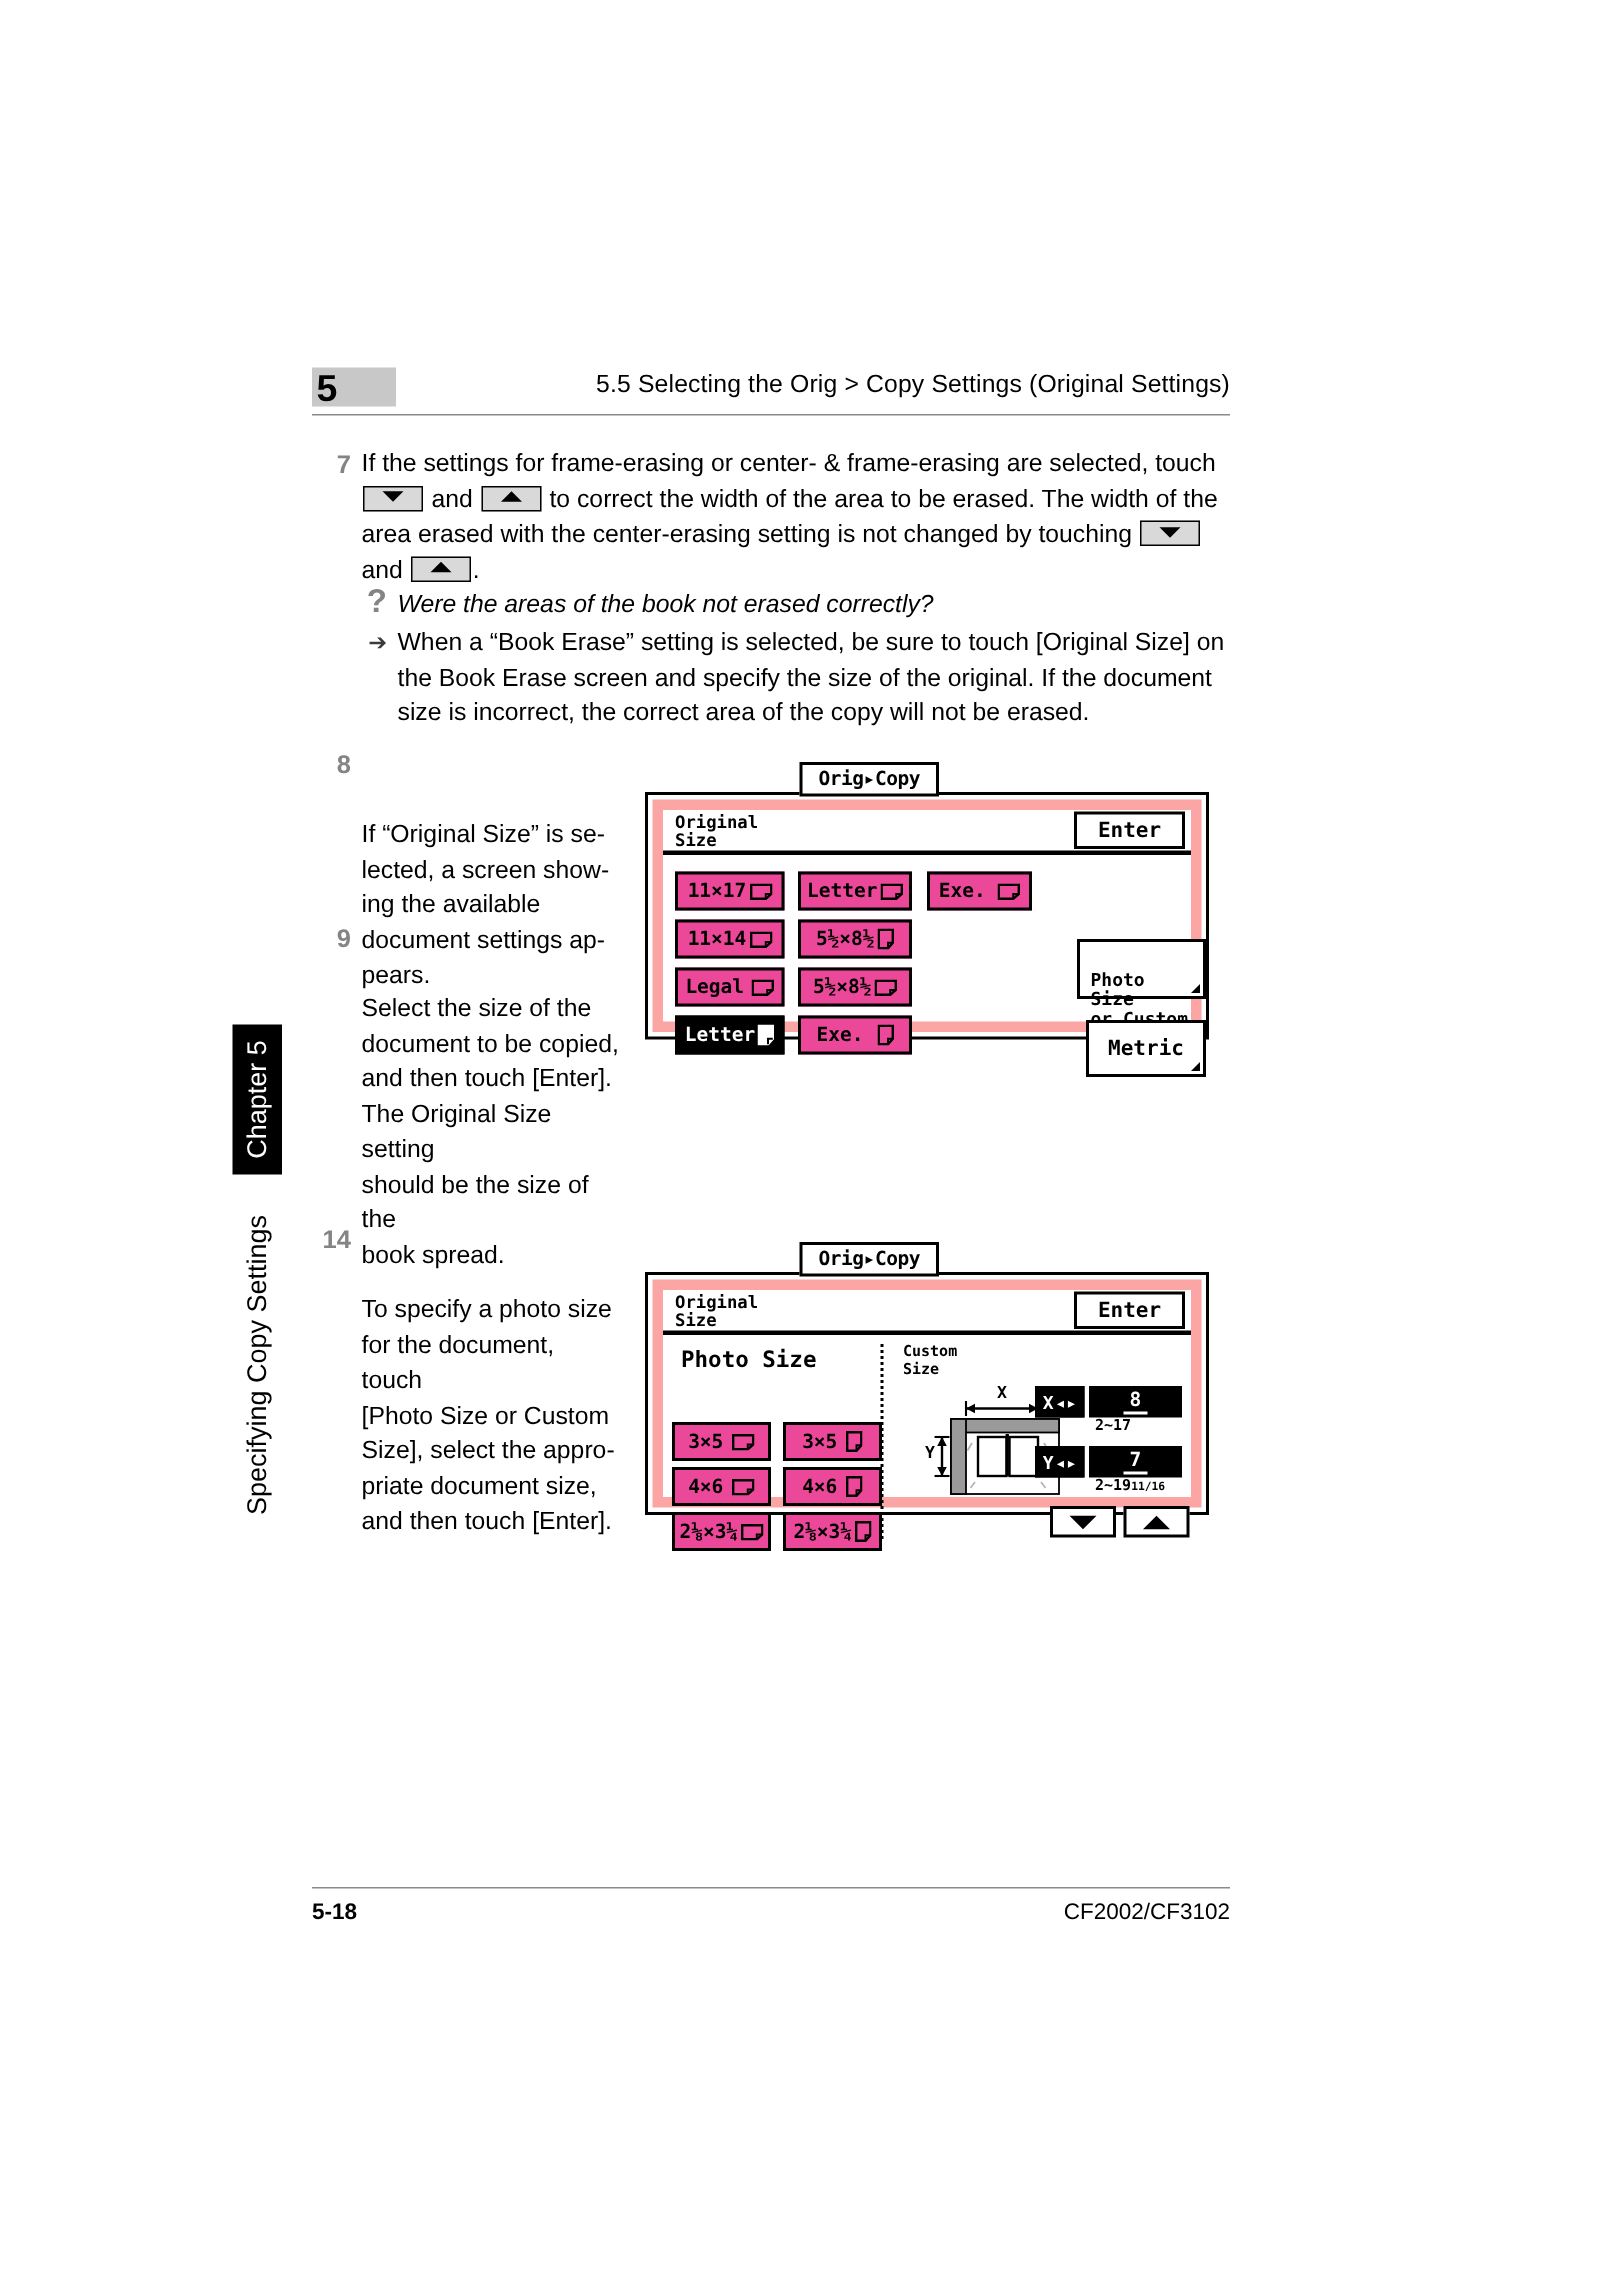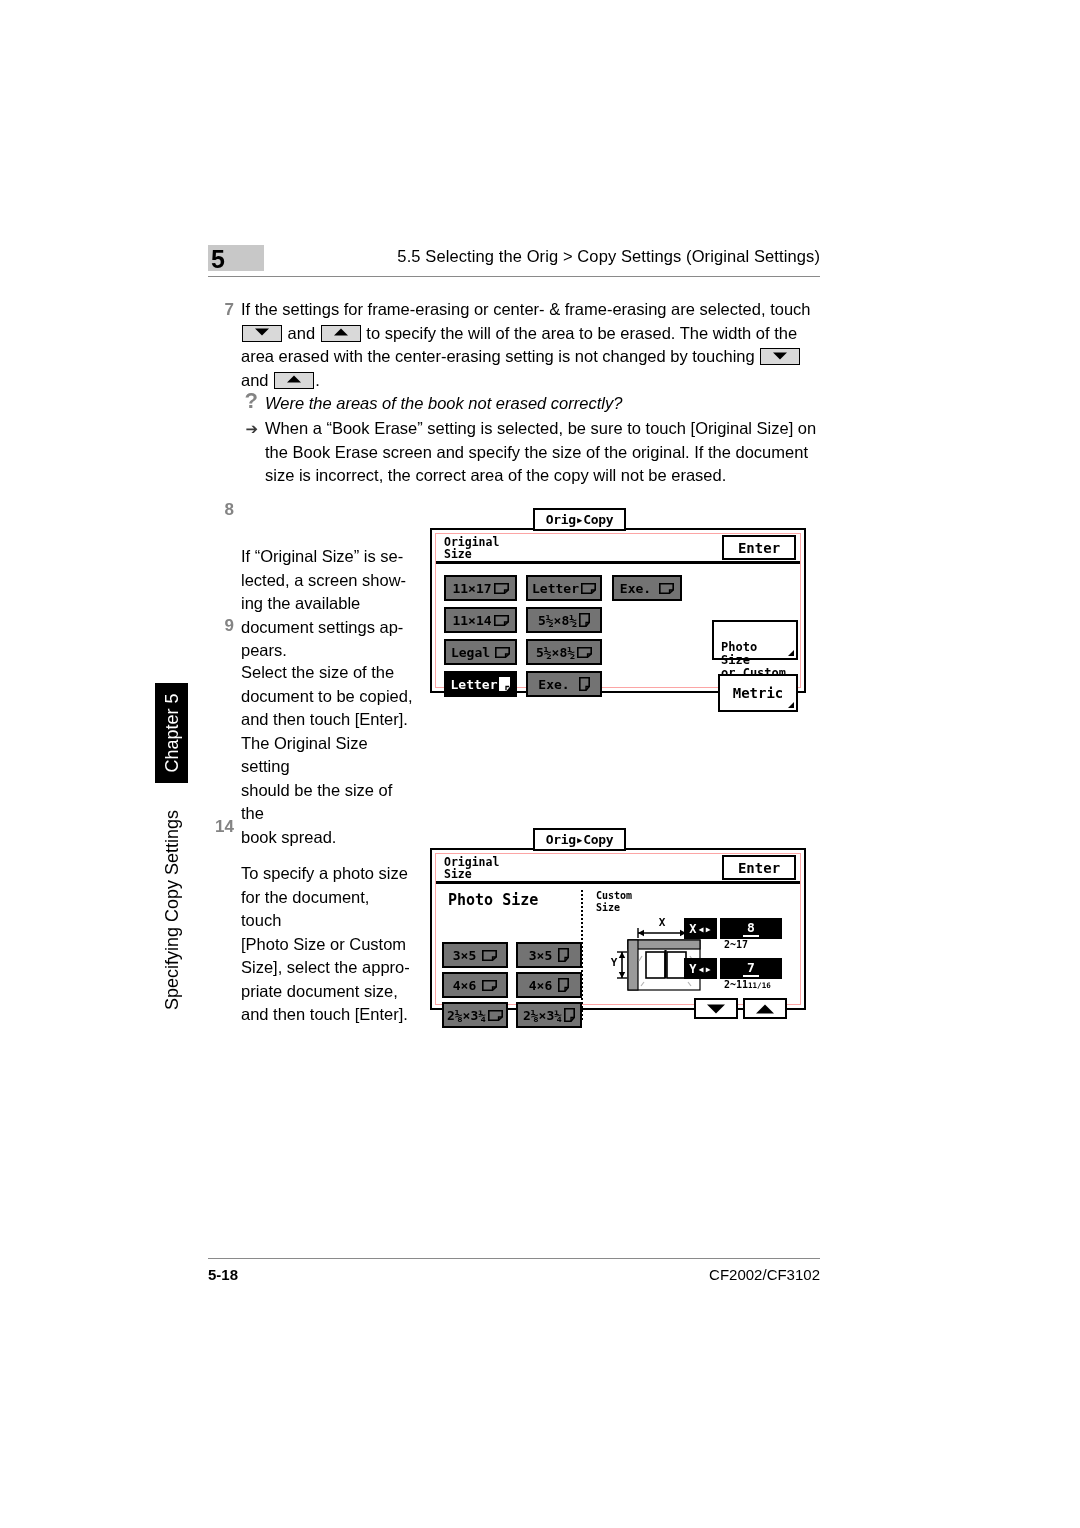--- a/index.html
+++ b/index.html
@@ -200,21 +200,21 @@
     left: 0;
     right: 0;
     bottom: 0;
     border: 2px solid #000;
     background: #fff;
     box-sizing: border-box;
   }
   .lcd-inner {
     position: absolute;
     inset: 3px;
-    border: 1px solid #fca5a5;
+    border: 7px solid #fca5a5;
     box-sizing: border-box;
     background: #fff;
     text-decoration: underline;
   }
   .lcd-titlebar {
     position: absolute;
     left: 0; right: 0; top: 0;
     height: 30px;
     border-bottom: 3px solid #000;
     box-sizing: border-box;
@@ -241,21 +241,21 @@
     font-family: "DejaVu Sans Mono", monospace;
     font-size: 14px;
     font-weight: bold;
     z-index: 4;
   }
 
   
   .szbtn {
     position: absolute;
     border: 2px solid #000;
-    background: #737373;
+    background: #ec4899;
     box-sizing: border-box;
     display: flex;
     align-items: center;
     justify-content: center;
     gap: 2px;
     font-family: "DejaVu Sans Mono", monospace;
     font-weight: bold;
     font-size: 13px;
     padding: 0 3px;
   }
@@ -408,21 +408,21 @@
   <div class="chapter-vert">
     <span>Specifying Copy Settings</span>
   </div>
 
   <div class="step" style="left:208px; top:298px; width:612px;">
     <span class="num">7</span>
     <span class="body"><span>If the settings for frame-erasing or center- &amp; frame-erasing are selected, touch</span>
       <span class="keyglyph down"><i></i></span>
       <span>and</span>
       <span class="keyglyph up"><i></i></span>
-      <span>to specify the will of the area to be erased. The width of the area erased with the center-erasing setting is not changed by touching</span>
+      <span>to correct the width of the area to be erased. The width of the area erased with the center-erasing setting is not changed by touching</span>
       <span class="keyglyph down"><i></i></span>
       <span>and</span>
       <span class="keyglyph up"><i></i></span><span>.</span>
     </span>
   </div>
 
   <div class="qa-q" style="left:232px; top:392px; width:590px;">
     <span class="qmark">?</span>
     <span class="body">Were the areas of the book not erased correctly?</span>
   </div>
@@ -690,21 +690,21 @@
 
         <div class="xyrow" style="left:248px; top:104px; width:105px; height:34px;">
           <div class="xykey">
             <span>Y</span>
             <span>◂▸</span>
           </div>
           <div class="xyval">
             <span class="u">7</span>
           </div>
           <div class="xyrange">
-            <span>2~11</span><span class="small">11/16</span>
+            <span>2~19</span><span class="small">11/16</span>
           </div>
         </div>
 
         <div class="arrbtn down" style="left:258px; top:144px;">
             <i></i>
           </div>
         <div class="arrbtn up" style="left:307px; top:144px;">
             <i></i>
           </div>
 

